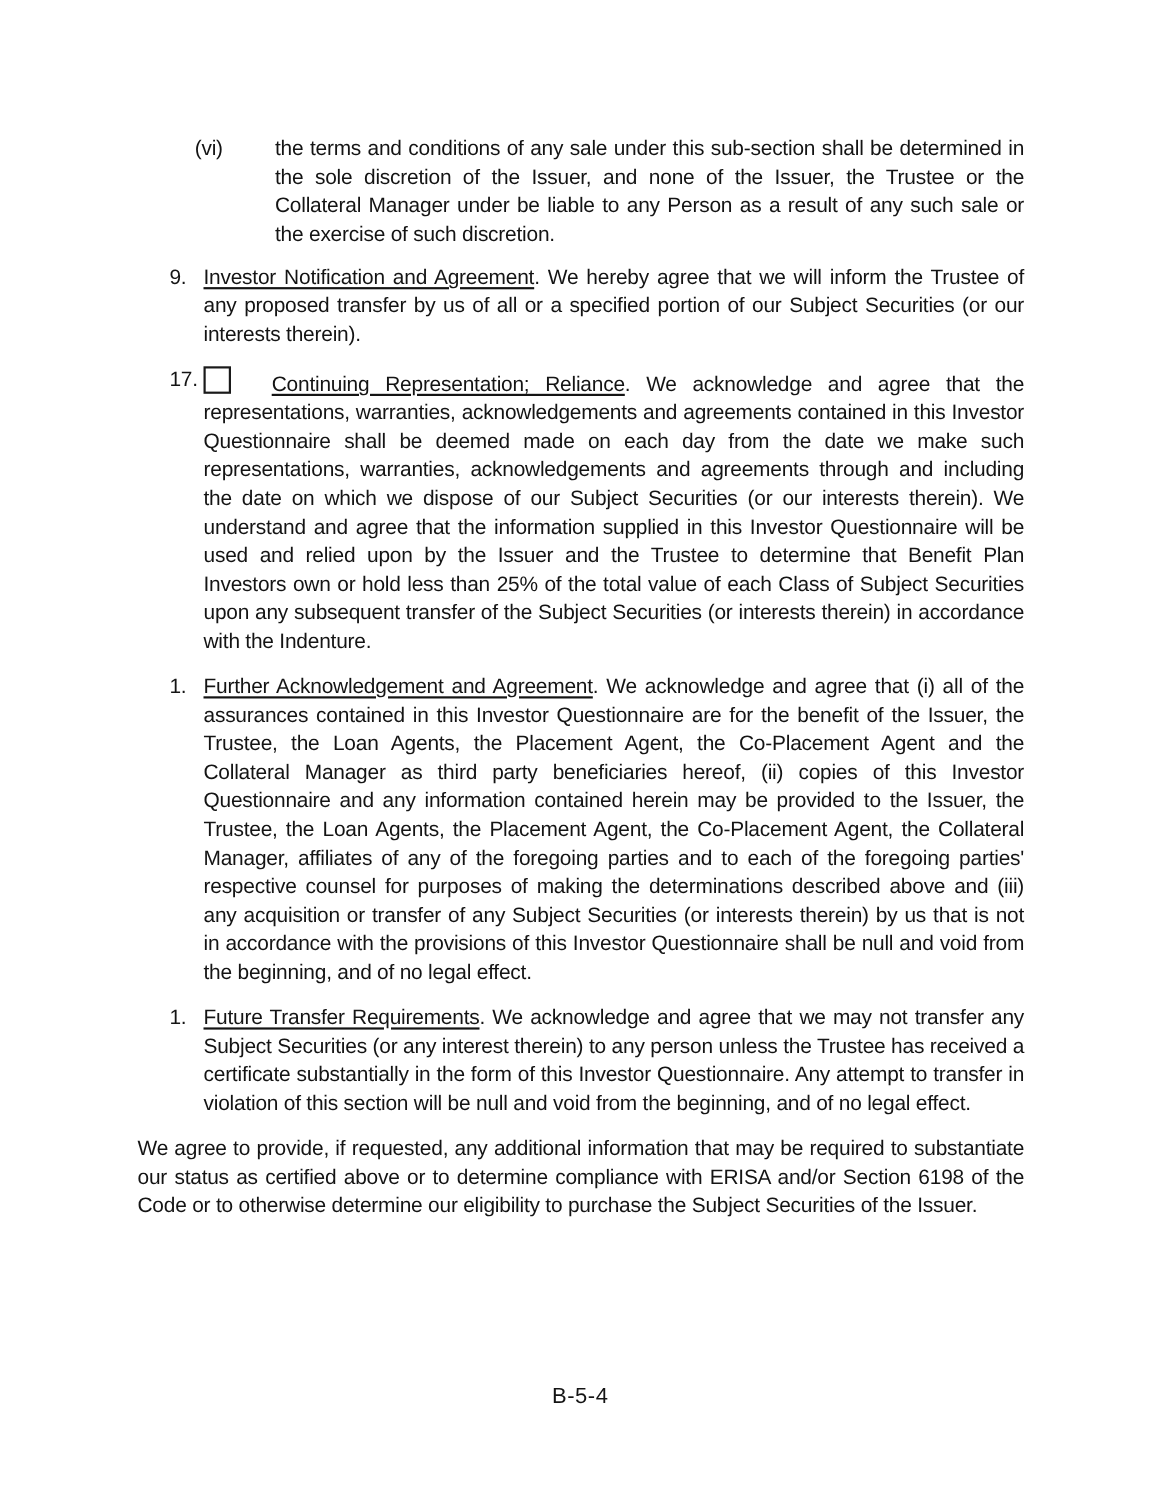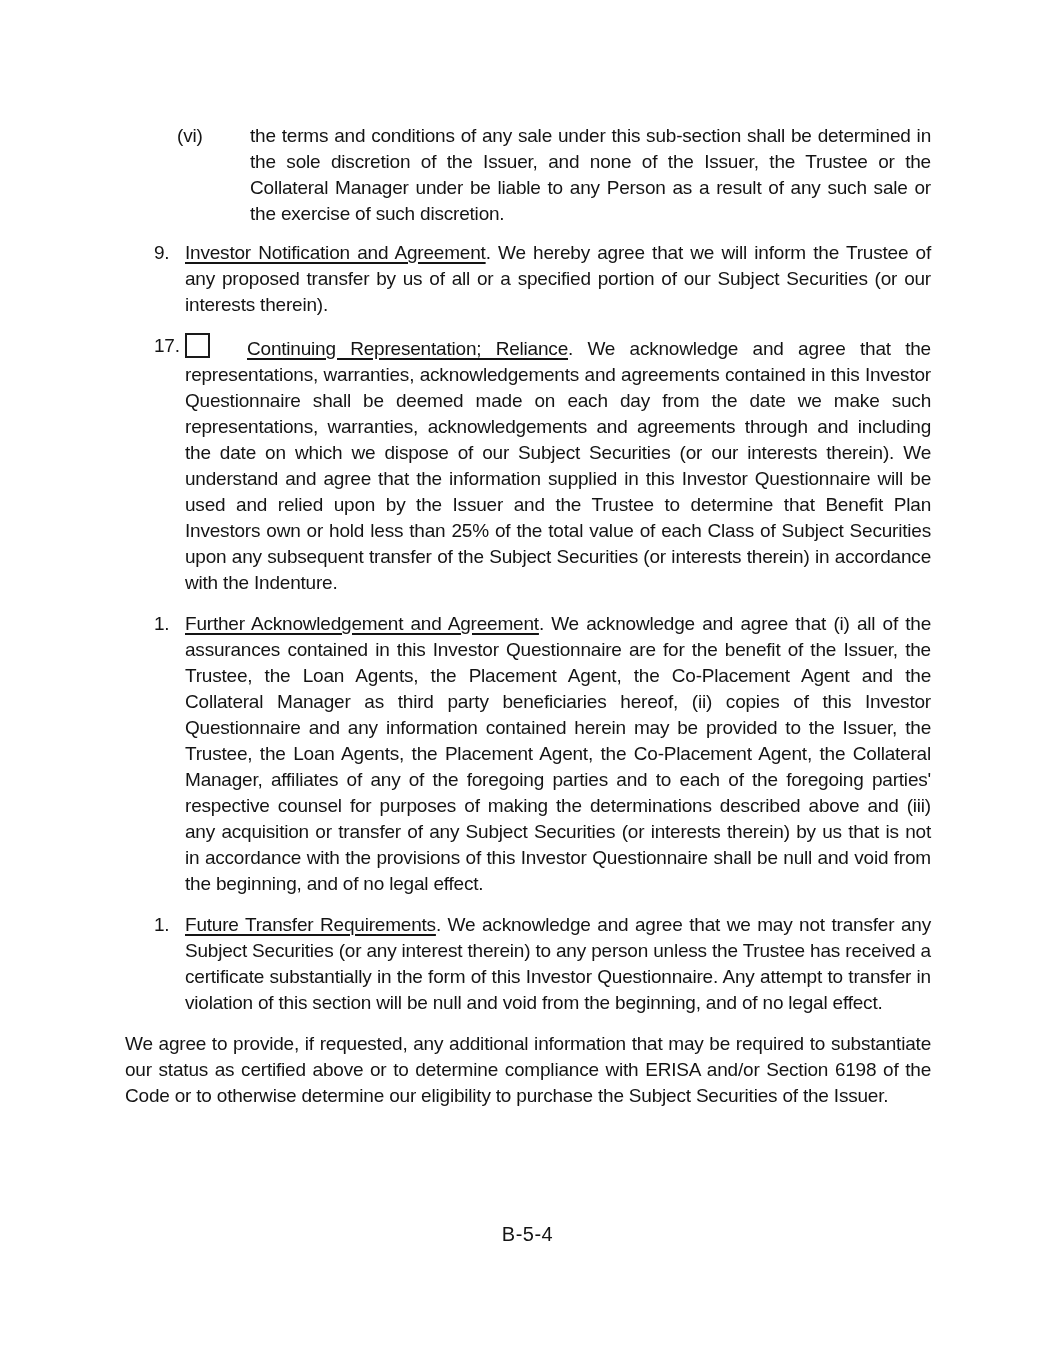--- a/index.html
+++ b/index.html
@@ -67,21 +67,21 @@
     margin-right: 37px;
   }
   .closing {
     width: 806px;
     text-align: justify;
     margin-top: 15px;
   }
   .footer {
     position: absolute;
     left: 0;
-    top: 1221px;
+    top: 1256px;
     width: 1055px;
     text-align: center;
     font-size: 20px;
     letter-spacing: 0.5px;
   }
 </style>
 </head>
 <body>
 
 <div class="page">

